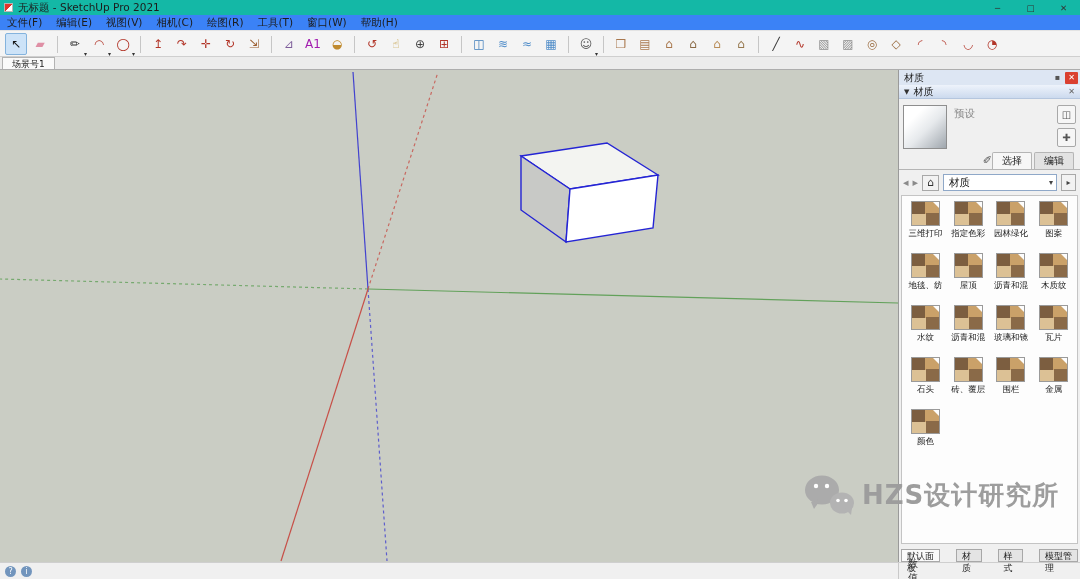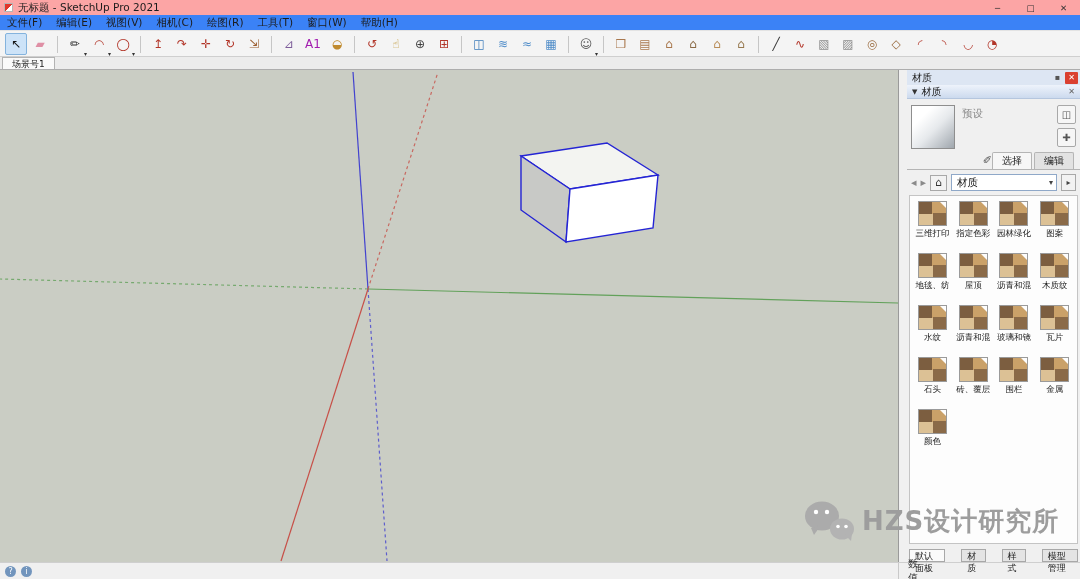--- a/index.html
+++ b/index.html
@@ -1,20 +1,20 @@
 <!DOCTYPE html>
 <html><head>
 <meta charset="utf-8">
 <style>
   * { box-sizing: border-box; }
   html,body { margin:0; padding:0; width:1080px; height:579px; overflow:hidden;
               font-family:"DejaVu Sans","Liberation Sans",sans-serif; background:#fff; position:relative; }
 
   
-  .titlebar { height:15px; background:#fca5a5; display:flex; align-items:center; padding-left:4px;
+  .titlebar { height:15px; background:#14b8a6; display:flex; align-items:center; padding-left:4px;
               font-size:10.5px; color:#1c1c1c; }
   .appicon { width:9px; height:9px; margin-right:5px; border:1px solid #b5b5b5;
              background:linear-gradient(135deg,#e0352b 55%,#ffffff 55%); }
   .wincontrols { margin-left:auto; display:flex; height:100%; }
   .winbtn { width:33px; height:100%; display:flex; align-items:center; justify-content:center;
             font-size:8.5px; color:#333; }
 
   
   .menubar { height:15px; background:#3b82f6; display:flex; align-items:center; font-size:10.5px; color:#1c1c1c; }
   .menu-item { padding:0 7px; height:100%; display:flex; align-items:center; }
@@ -37,21 +37,21 @@
   .scenetab { font-size:9px; background:#fafafa; border:1px solid #b3b3b3; border-bottom:none;
               padding:0 9px; height:12px; line-height:12px; color:#222; }
 
   
   .main { display:flex; height:492px; }
   .viewport { width:898px; height:492px; background:#cacdc4; position:relative; overflow:hidden; }
   .viewport svg { position:absolute; left:0; top:0; }
 
   
   .tray { width:182px; height:492px; background:#f0f0f0; border-left:1px solid #9a9a9a;
-          display:flex; flex-direction:column;padding-left:8px; }
+          display:flex; flex-direction:column; }
   .tray-caption { height:15px; background:#dde6f3; display:flex; align-items:center; padding:0 2px 0 5px;
                   font-size:10px; color:#222; flex:none; }
   .pin { margin-left:auto; font-size:8px; color:#555; padding:0 3px; }
   .tray-close { width:13px; height:12px; background:#da4030; color:#fff; font-size:8px; display:flex;
                 align-items:center; justify-content:center; margin-left:2px; border-radius:1px; }
   .section-header { height:14px; background:linear-gradient(#eef3fb,#ccdaee); border-bottom:1px solid #b5c6de;
                     display:flex; align-items:center; font-size:10px; padding:0 5px; color:#141414; flex:none; }
   .sec-tri { font-size:7px; margin-right:4px; color:#333; }
   .sec-close { margin-left:auto; font-size:8px; color:#666; }
 
@@ -95,21 +95,21 @@
   .statusbar { height:17px; background:#f0f0f0; border-top:1px solid #cfcfcf; display:flex; align-items:center;
                font-size:10px; color:#333; }
   .sb-icon { width:11px; height:11px; border-radius:50%; background:#7295bd; color:#fff; font-size:8px;
              display:flex; align-items:center; justify-content:center; margin-left:5px; flex:none; }
   .sb-hint { margin-left:8px; white-space:nowrap; }
   .sb-right { margin-left:auto; width:182px; border-left:1px solid #c9c9c9; height:100%; display:flex;
               align-items:center; padding-left:9px; gap:11px; }
   .measure-input { flex:1; height:12px; background:transparent; border:none; outline:none; margin-right:4px; }
 
   
-  .watermark { position:absolute; left:801px; top:498px; display:flex; align-items:center; gap:5px;
+  .watermark { position:absolute; left:801px; top:472px; display:flex; align-items:center; gap:5px;
                z-index:40; pointer-events:none; }
   .wm-text { font-size:26px; font-weight:700; color:#9d9d9d; letter-spacing:1px; white-space:nowrap; }
 </style>
 </head>
 <body>
 
 <div class="titlebar">
   <span class="appicon"></span>
   <span>无标题 - SketchUp Pro 2021</span>
   <div class="wincontrols">

